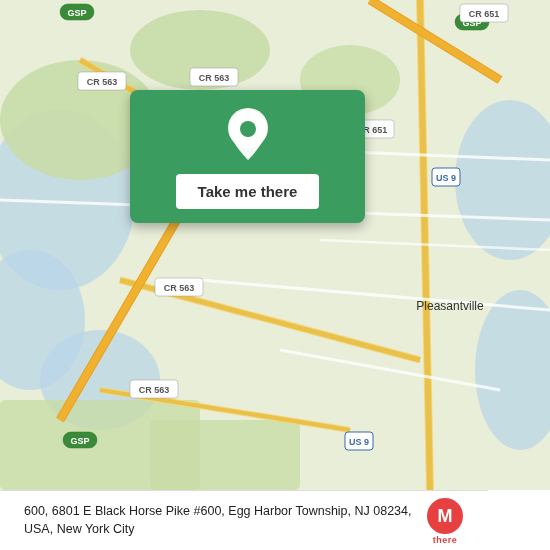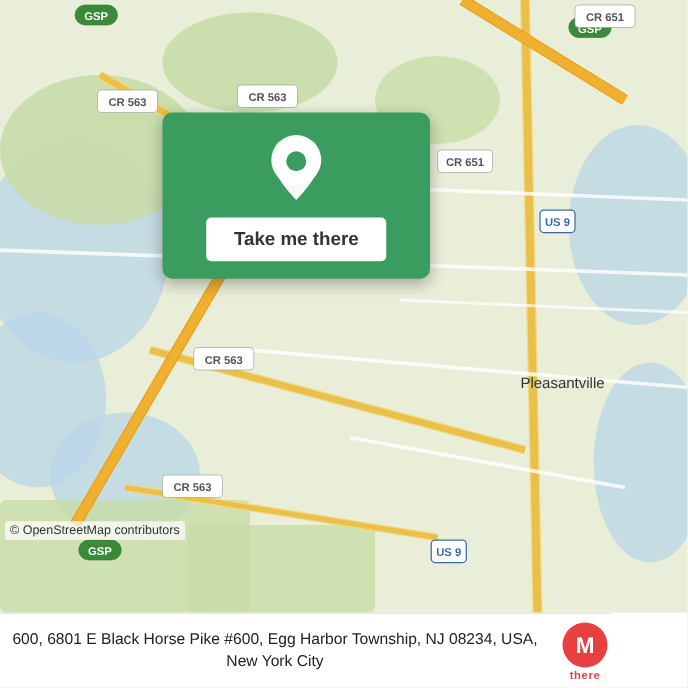--- a/index.html
+++ b/index.html
@@ -26,21 +26,21 @@
       position: absolute;
       top: 0;
       left: 0;
     }
 
     
     #location-card {
       position: absolute;
       top: 90px;
       left: 130px;
-      width: 214px;
+      width: 235px;
       background: #3a9c5f;
       border-radius: 8px;
       display: flex;
       flex-direction: column;
       align-items: center;
       padding: 18px 4px 14px;
       box-shadow: 0 4px 12px rgba(0,0,0,0.3);
     }
 
     #pin-icon {
@@ -74,23 +74,22 @@
     }
 
     
     #bottom-bar {
       width: 488px;
       height: 60px;
       background: #fff;
       border-top: 1px solid #ddd;
       display: flex;
       align-items: center;
-      padding: 0 1px;
+      padding: 0 24px;
       gap: 10px;
-      text-align: center;
     }
 
     #address-text {
       font-size: 12.5px;
       color: #222;
       flex: 1;
       line-height: 1.4;
     }
 
     #moovit-logo {
@@ -199,23 +198,20 @@
 
     <svg id="pin-icon" viewBox="0 0 44 54" xmlns="http://www.w3.org/2000/svg">
       <circle cx="22" cy="20" r="20" fill="white" opacity="0.95"></circle>
       <path d="M22 2 C11.5 2 3 10.5 3 21 C3 33 22 52 22 52 C22 52 41 33 41 21 C41 10.5 32.5 2 22 2 Z" fill="white" opacity="0.95"></path>
       <circle cx="22" cy="21" r="8" fill="#3a9c5f"></circle>
     </svg>
 
     <button id="take-me-there-btn">Take me there</button>
   </div>
 
-  <div id="osm-attribution">
-    <span>© OpenStreetMap contributors</span>
-  </div>
 </div>
 
 <div id="bottom-bar">
   <span id="address-text">600, 6801 E Black Horse Pike #600, Egg Harbor Township, NJ 08234, USA, New York City</span>
 
   <div id="moovit-logo">
     <svg id="moovit-icon" viewBox="0 0 38 38" xmlns="http://www.w3.org/2000/svg">
 
       <circle cx="19" cy="19" r="18" fill="#e84040"></circle>
 

